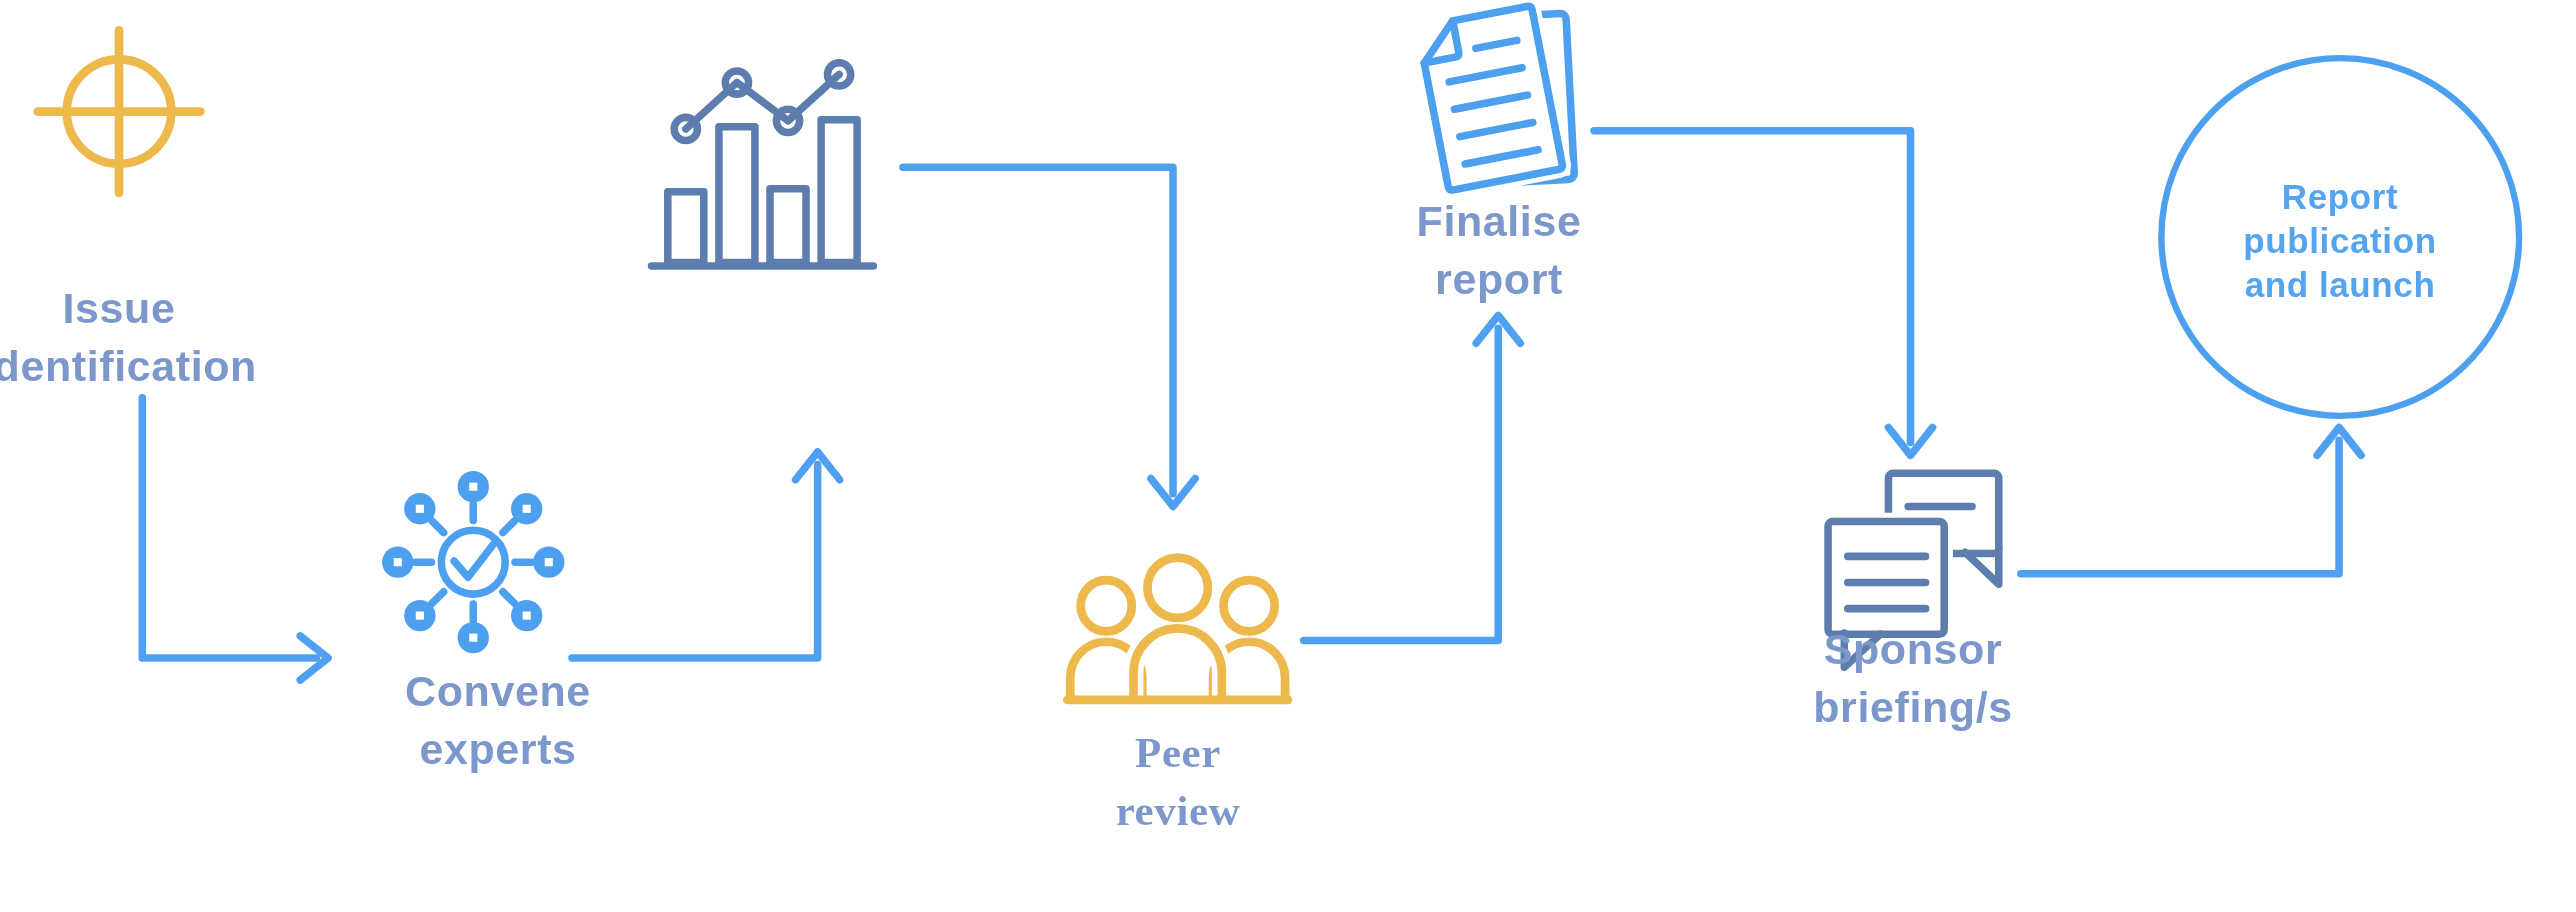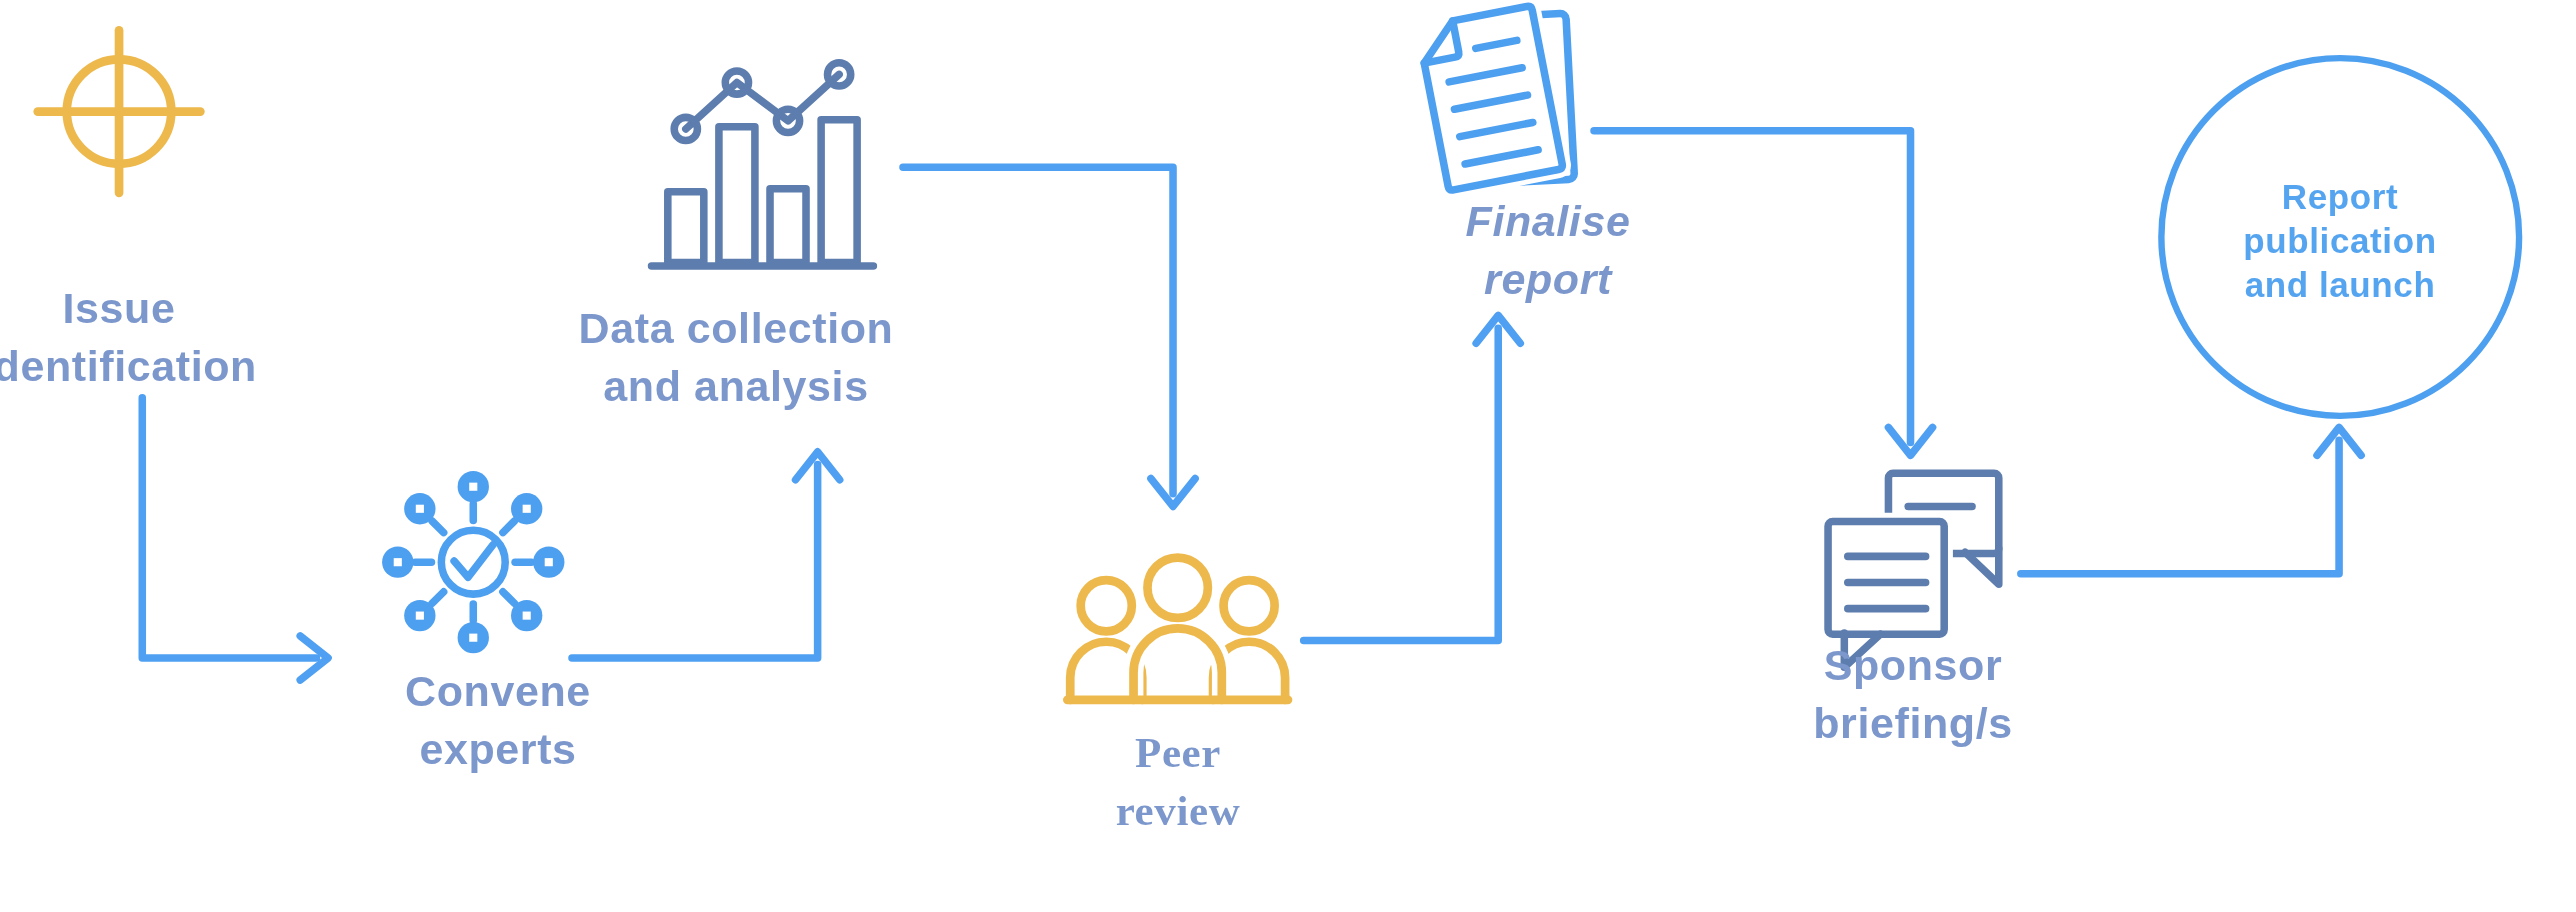--- a/index.html
+++ b/index.html
@@ -145,26 +145,24 @@
 
     <g>
       <circle cx="4030" cy="408" r="308" fill="none" stroke="#4D9FF0" stroke-width="11"></circle>
     </g>
   </svg>
 
   <div class="label" style="left:119px;top:279px;">Issue
 identification</div>
   <div class="label" style="left:498px;top:662px;">Convene
 experts</div>
-  <div class="label" style="left:736px;top:299px;">Data collection
-and analysis</div>
   <div class="label" style="left:1178px;top:724px;font-family:Liberation Serif, serif;">Peer
 review</div>
-  <div class="label" style="left:1548px;top:192px;font-style:italic;">Finalise
+  <div class="label" style="left:1499px;top:192px;">Finalise
 report</div>
-  <div class="label" style="left:1913px;top:636px;">Sponsor
+  <div class="label" style="left:1913px;top:620px;">Sponsor
 briefing/s</div>
   <div class="label circle-label" style="left:2340px;top:175px;">Report
 publication
 and launch</div>
 
 </div>
 
 
 </body></html>

